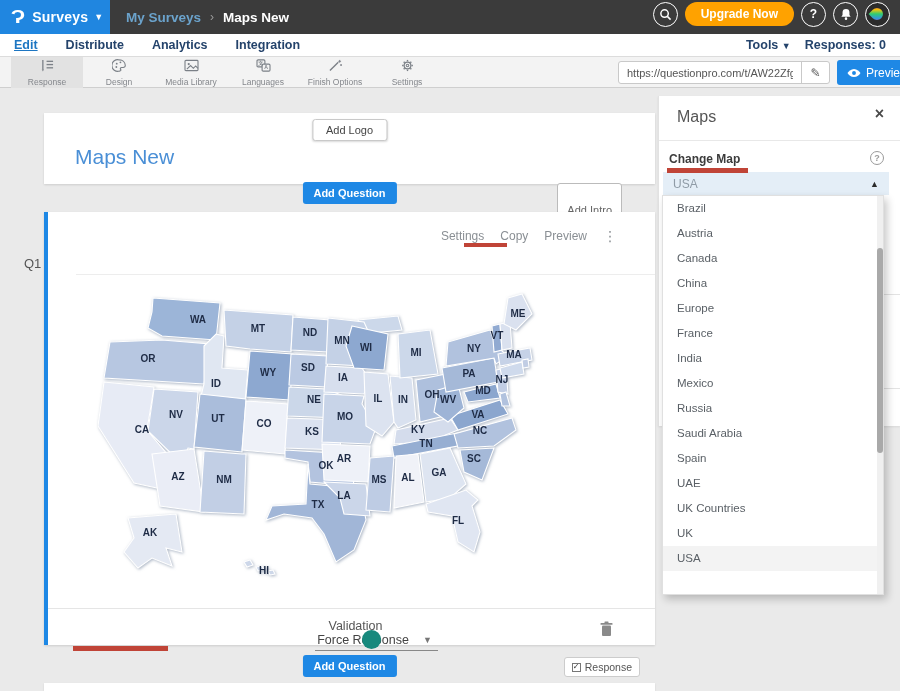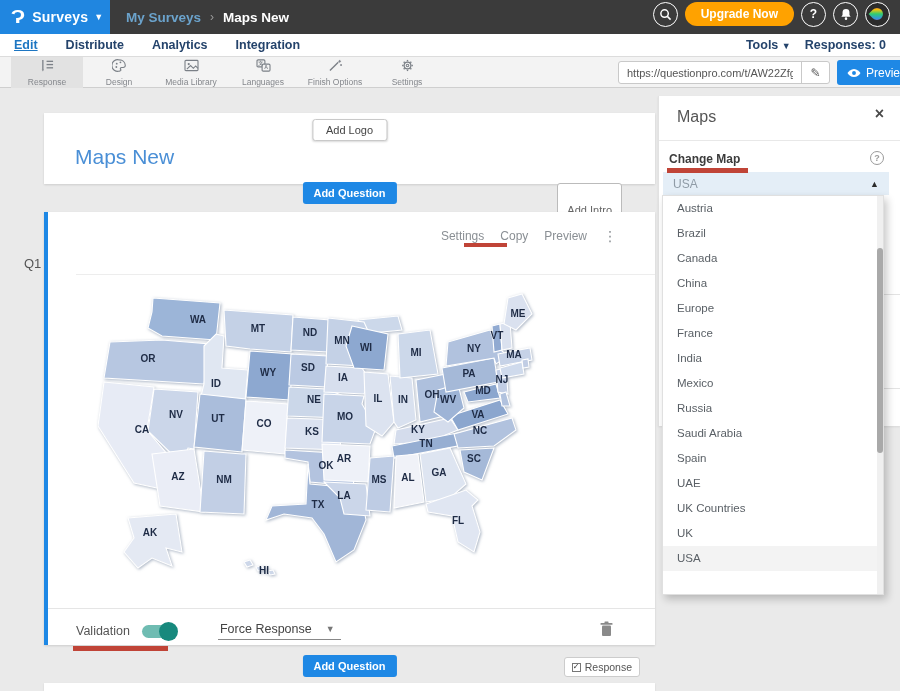--- a/index.html
+++ b/index.html
@@ -62,21 +62,21 @@
   .q-actions { position:absolute; right:38px; top:16px; display:flex; align-items:center; gap:16px; }
   .q-action { font-size:12px; color:#8a8f94; cursor:pointer; }
   .q-kebab { font-size:14px; color:#8a8f94; cursor:pointer; letter-spacing:0; }
   .q-text { position:absolute; left:28px; top:38px; font-size:14.5px; font-weight:bold; color:#3c3c3c; cursor:text; }
   .q-divider1 { position:absolute; left:28px; right:0; top:62px; border-top:1px solid #ededed; }
   .q-divider2 { position:absolute; left:0; right:0; top:396px; border-top:1px solid #e5e5e5; }
   .map-wrap { position:absolute; left:50px; top:78px; width:457px; height:302px; }
   .map-wrap svg { filter:drop-shadow(1px 1.5px 1.5px rgba(90,110,140,.5)); }
   .state { stroke:#fff; stroke-width:1.1; cursor:pointer; }
   .state-label { font-size:10px; font-weight:bold; fill:#1e2b45; pointer-events:none; font-family:"Liberation Sans",sans-serif; }
-  .validation-row { position:absolute; left:28px; top:407px; right:20px; height:24px; display:flex; align-items:center; }
+  .validation-row { position:absolute; left:28px; top:407px; right:20px; height:24px; display:flex; align-items:center;flex-direction:column; }
   .validation-label { font-size:12.5px; color:#555; }
   .toggle { width:34px; height:13px; border-radius:7px; background:#6fbcb2; margin-left:12px; position:relative; cursor:pointer; }
   .toggle-knob { position:absolute; right:-2px; top:-3px; width:19px; height:19px; border-radius:50%; background:#17897d; }
   .force-response { margin-left:42px; font-size:12.5px; color:#444; border-bottom:1px solid #888; padding:0 6px 3px 2px; cursor:pointer; display:flex; gap:14px; align-items:center; }
   .force-response .caret { color:#777; font-size:9px; }
   .trash-icon { position:absolute; right:22px; top:2px; cursor:pointer; }
 
   .bottom-sliver { position:absolute; left:44px; top:683px; width:611px; height:8px; background:#fff; box-shadow:0 1px 2px rgba(0,0,0,.12); }
 
   
@@ -391,22 +391,22 @@
     <div class="map-select">
       <span class="map-select-value">USA</span>
       <span class="map-select-caret">▲</span>
     </div>
   </div>
   <div class="hidden-line" style="top:294px"></div>
   <div class="hidden-line" style="top:388px"></div>
 
   <div class="dropdown" id="map-dropdown">
 
-  <div class="dd-option">Austria</div>
-      <div class="dd-option">Brazil</div>
+  <div class="dd-option">Brazil</div>
+      <div class="dd-option">Austria</div>
       <div class="dd-option">Canada</div>
       <div class="dd-option">China</div>
       <div class="dd-option">Europe</div>
       <div class="dd-option">France</div>
       <div class="dd-option">India</div>
       <div class="dd-option">Mexico</div>
       <div class="dd-option">Russia</div>
       <div class="dd-option">Saudi Arabia</div>
       <div class="dd-option">Spain</div>
       <div class="dd-option">UAE</div>

